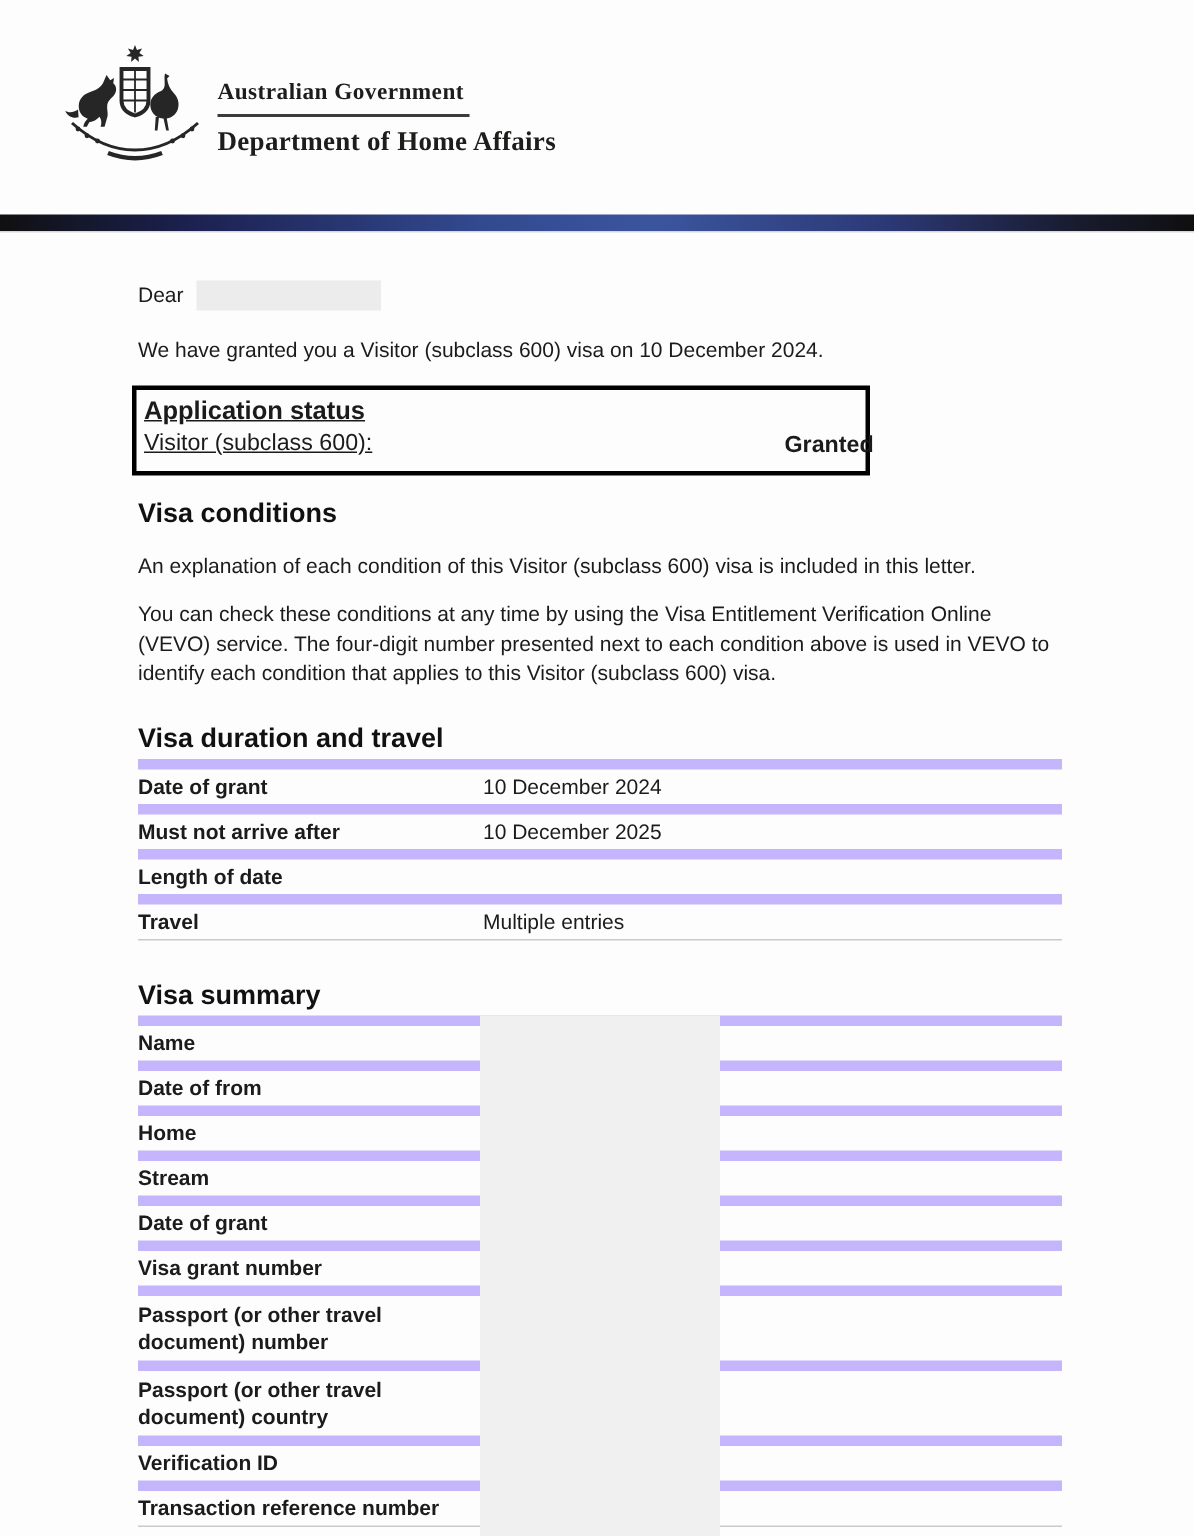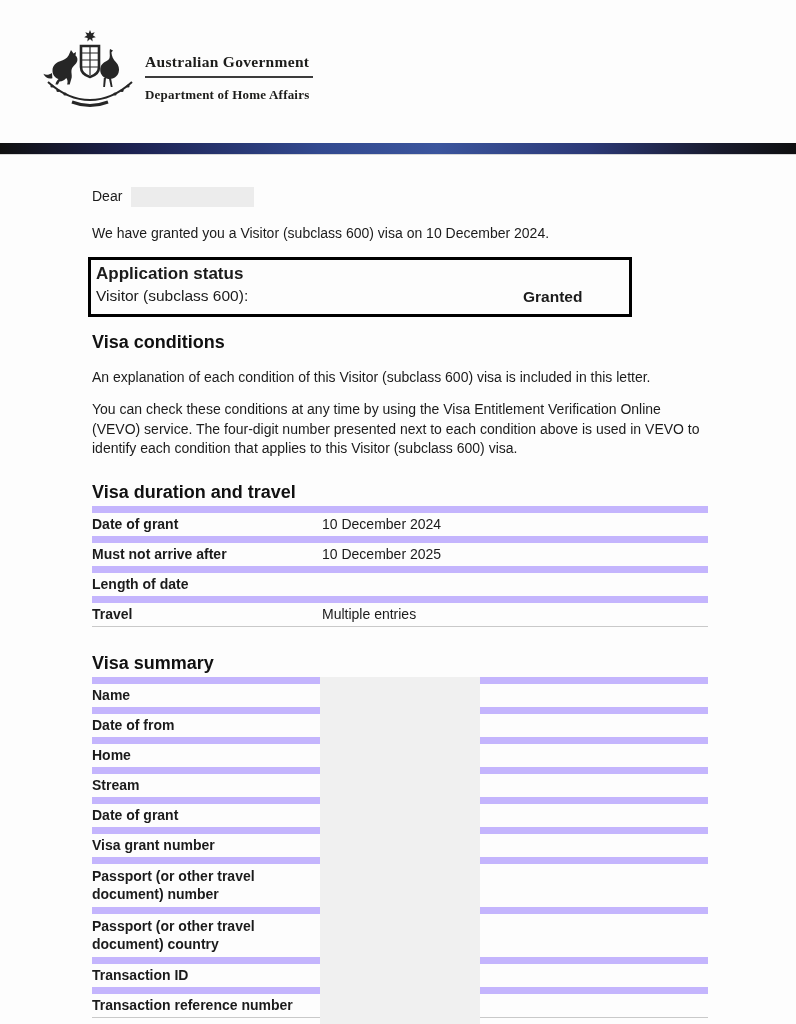--- a/index.html
+++ b/index.html
@@ -10,43 +10,44 @@
     font-family:"Liberation Sans", sans-serif;
     color:#1b1b1b;
     overflow:hidden;
   }
 
   
   .crest { position:absolute; left:40px; top:26px; }
   .gov-text { position:absolute; left:145px; top:53px; font-family:"Liberation Serif", serif; color:#1d1d1b; }
   .gov-line1 { font-size:15.5px; font-weight:bold; line-height:17px; letter-spacing:.3px; }
   .gov-divider { width:168px; height:2px; background:#3c3c3c; margin:6px 0 8px; }
-  .gov-line2 { font-size:13px; font-weight:bold; line-height:17px; letter-spacing:.2px; }
+  .gov-line2 { font-size:18px; font-weight:bold; line-height:17px; letter-spacing:.2px; }
 
   .accent-bar {
     position:absolute; left:0; top:143px; width:796px; height:12px;
     background:linear-gradient(90deg,#101010 0%,#1c2150 16%,#32498f 40%,#3b559d 55%,#2c3977 74%,#191b2e 90%,#0f0f10 100%);
     border-bottom:1px solid #d7d7d7;
   }
 
   
   .content { position:absolute; left:92px; top:187px; width:616px; font-size:14px; line-height:19px; }
 
   .dear-row { height:21px; margin-bottom:16px; }
   .redact-name { display:inline-block; width:123px; height:20px; background:#ececec; margin-left:9px; vertical-align:middle; }
 
   .intro { margin-bottom:14px; }
 
   .status-box {
     position:relative;
     margin-left:-4px;
-    width:544px;
+    width:492px;
     border:3px solid #000;
     padding:3px 6px 8px 5px;
     margin-bottom:14px;
+    text-decoration:underline;
   }
   .status-title { font-size:17px; font-weight:bold; line-height:22px; }
   .status-row { font-size:15.5px; line-height:21px; }
   .status-value { position:absolute; left:432px; bottom:8px; font-size:15.5px; font-weight:bold; }
 
   h2.section { font-size:18px; line-height:22px; font-weight:bold; color:#111; }
 
   .cond-list { margin-top:3px; }
   .cond-line { line-height:19px; }
   .para { margin-top:15px; }
@@ -172,21 +173,21 @@
       </div>
       <div class="row tall">
         <div class="lbl">Passport (or other travel document) number</div>
         <div class="val"></div>
       </div>
       <div class="row tall">
         <div class="lbl">Passport (or other travel document) country</div>
         <div class="val"></div>
       </div>
       <div class="row">
-        <div class="lbl">Transaction ID</div>
+        <div class="lbl">Verification ID</div>
         <div class="val"></div>
       </div>
       <div class="row">
         <div class="lbl">Transaction reference number</div>
         <div class="val"></div>
       </div>
     </div>
     <div class="redact-block"></div>
   </div>
 

